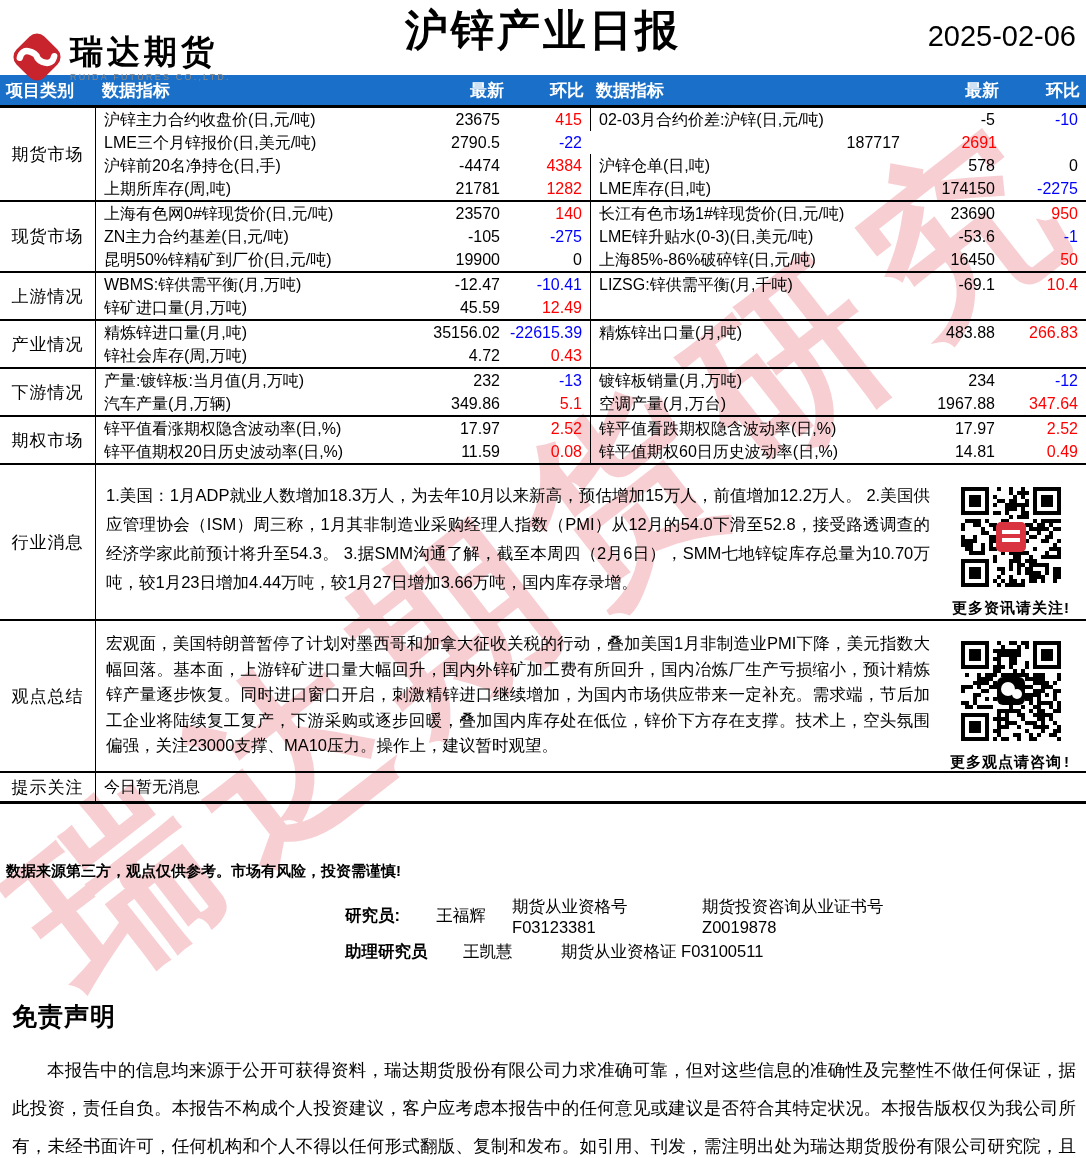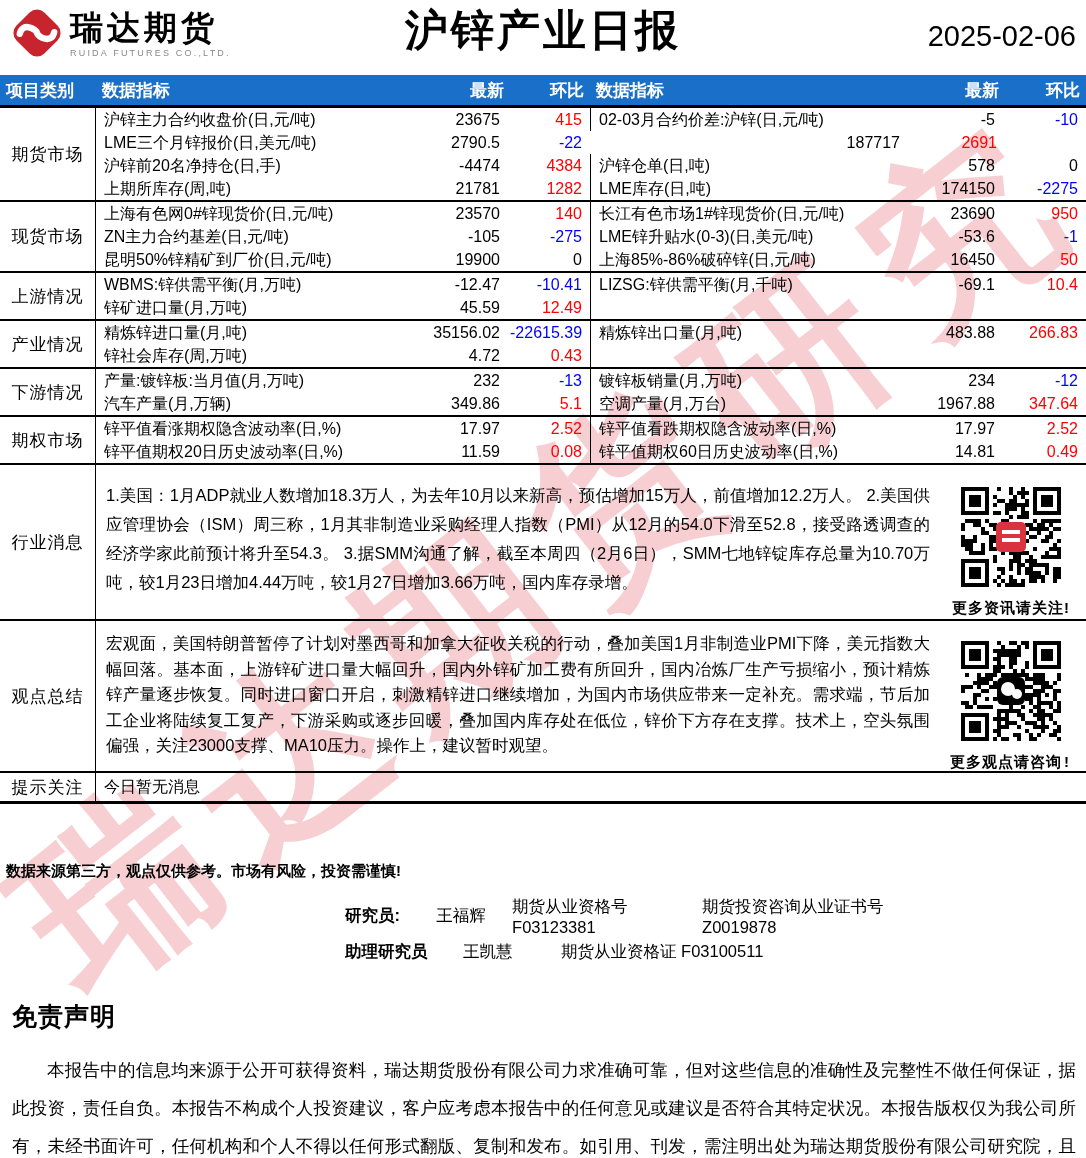--- a/index.html
+++ b/index.html
@@ -3,21 +3,21 @@
 <meta charset="utf-8">
 <style>
   :root{
     --header-bg:#1a70c8; --up:#ff0000; --down:#0000ff; --logo-red:#c8242e; --wm:rgba(225,80,92,0.28);
   }
   *{margin:0;padding:0;box-sizing:border-box}
   body{background:#ffffff;font-family:"Liberation Sans","DejaVu Sans",sans-serif;color:#000}
   .page{position:relative;width:1086px;height:1158px;background:#fff;overflow:hidden}
 
   
-  .logo{position:absolute;top:4px;left:8px;display:flex;align-items:center;z-index:3}
+  .logo{position:absolute;top:28px;left:8px;display:flex;align-items:center;z-index:3}
   .logo svg{display:block}
   .logo-text{margin-left:4px}
   .logo-cn{font-size:33px;font-weight:bold;letter-spacing:4px;line-height:38px}
   .logo-en{font-size:9px;color:#888;letter-spacing:2.2px;margin-top:1px}
   .page-title{position:absolute;top:2px;left:0;right:0;text-align:center;font-size:43px;font-weight:bold;letter-spacing:3px;z-index:2}
   .page-date{position:absolute;top:20px;right:10px;font-size:29px;z-index:2}
 
   
   .report{position:absolute;top:75px;left:0;width:1086px;z-index:2}
   .thead{display:grid;grid-template-columns:96px 324px 90px 80px 320px 95px 81px;background:var(--header-bg);color:#fff;font-weight:bold;font-size:17px;height:30px;align-items:center}

